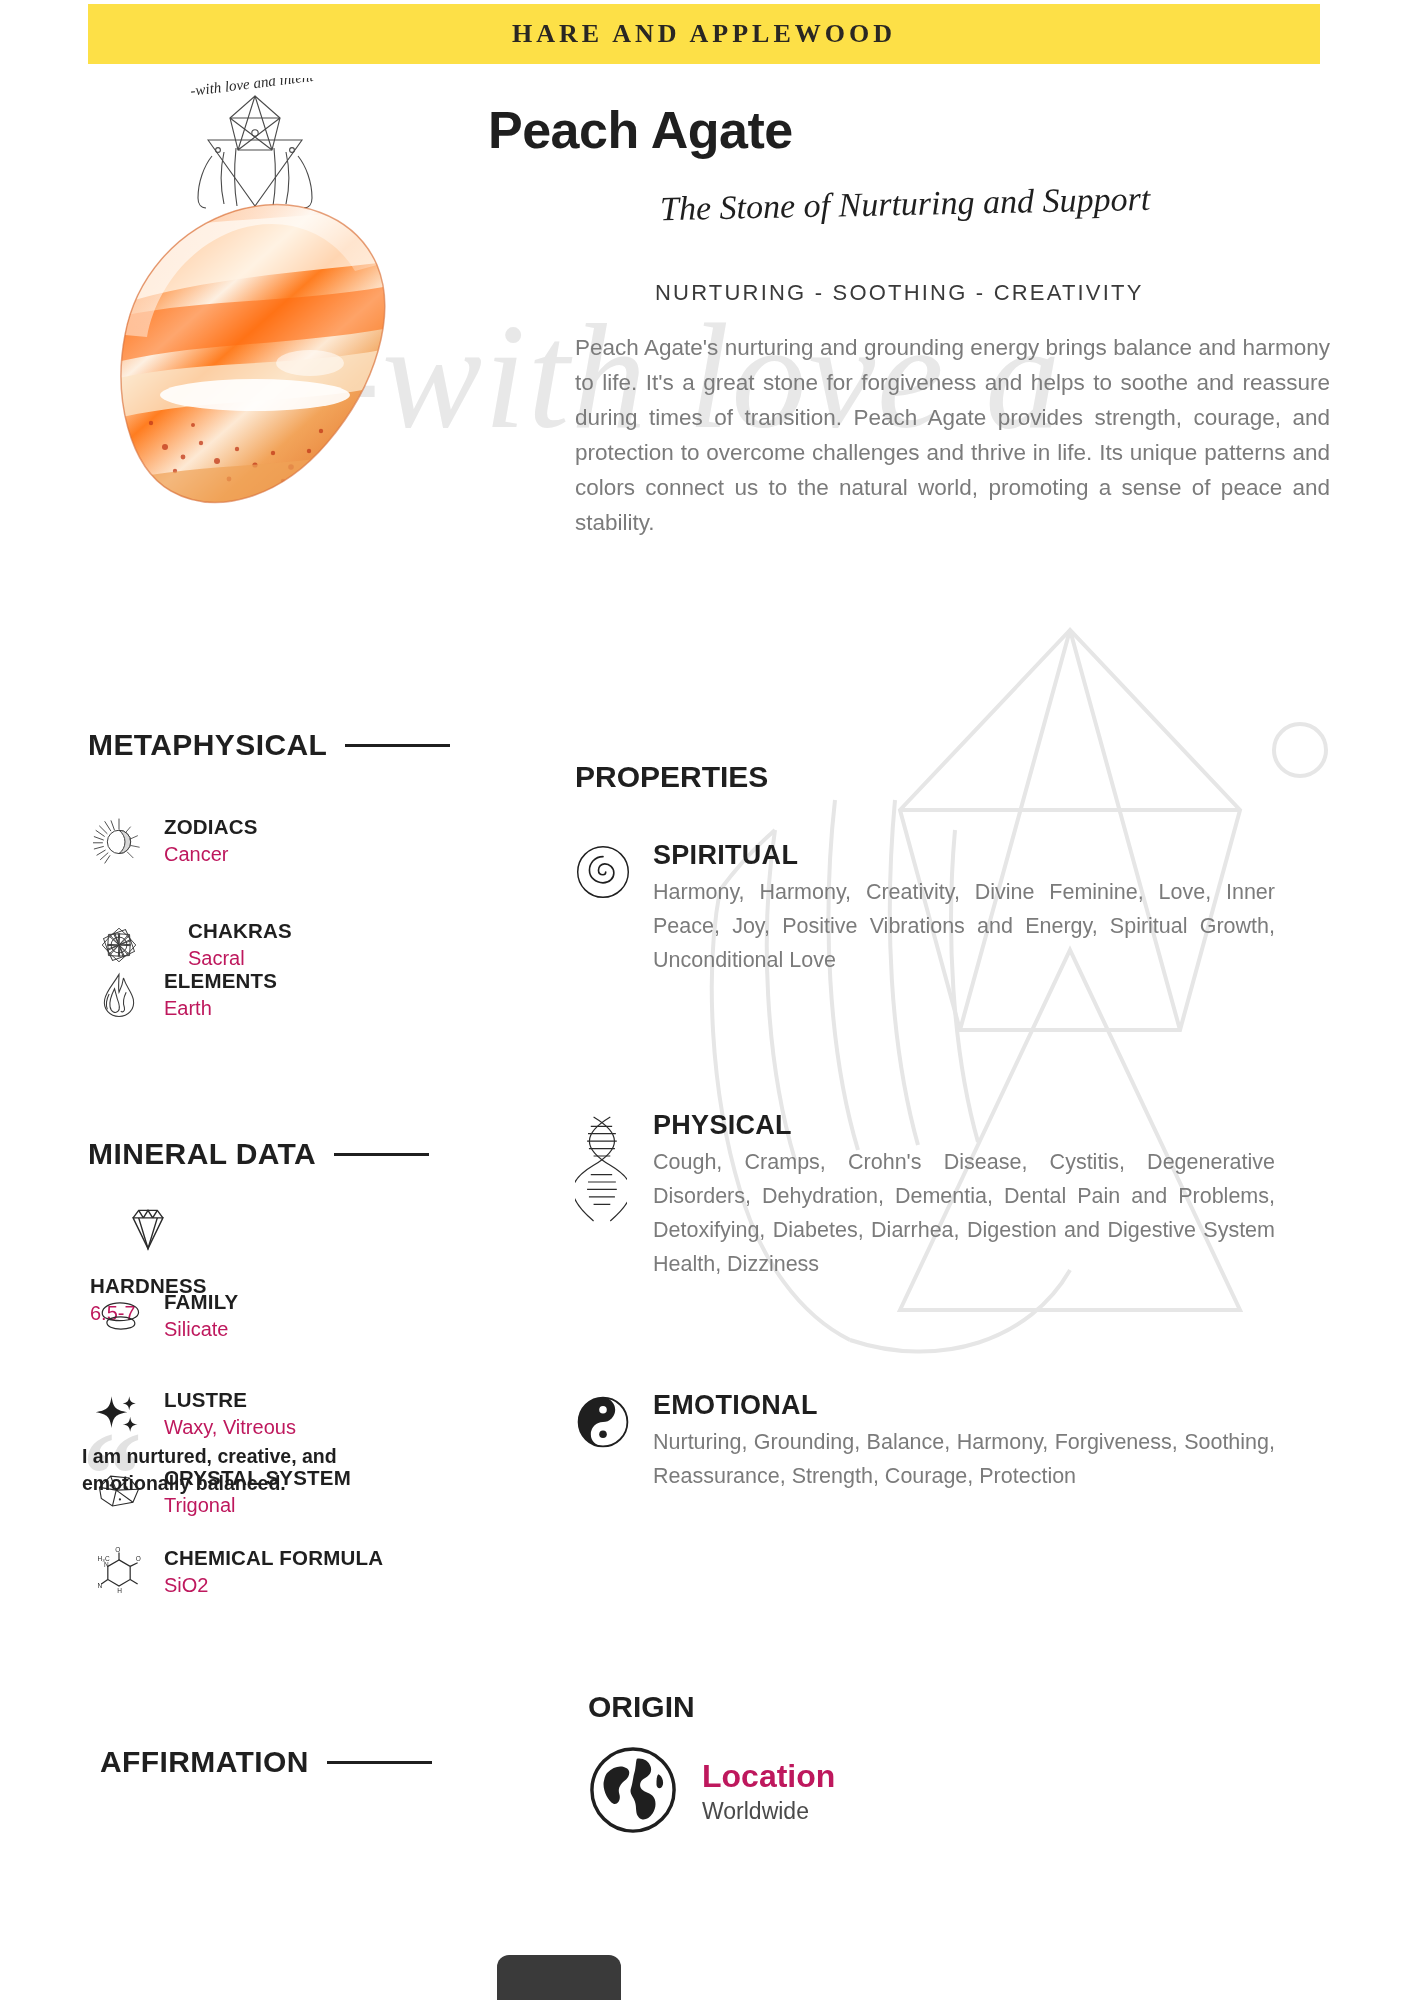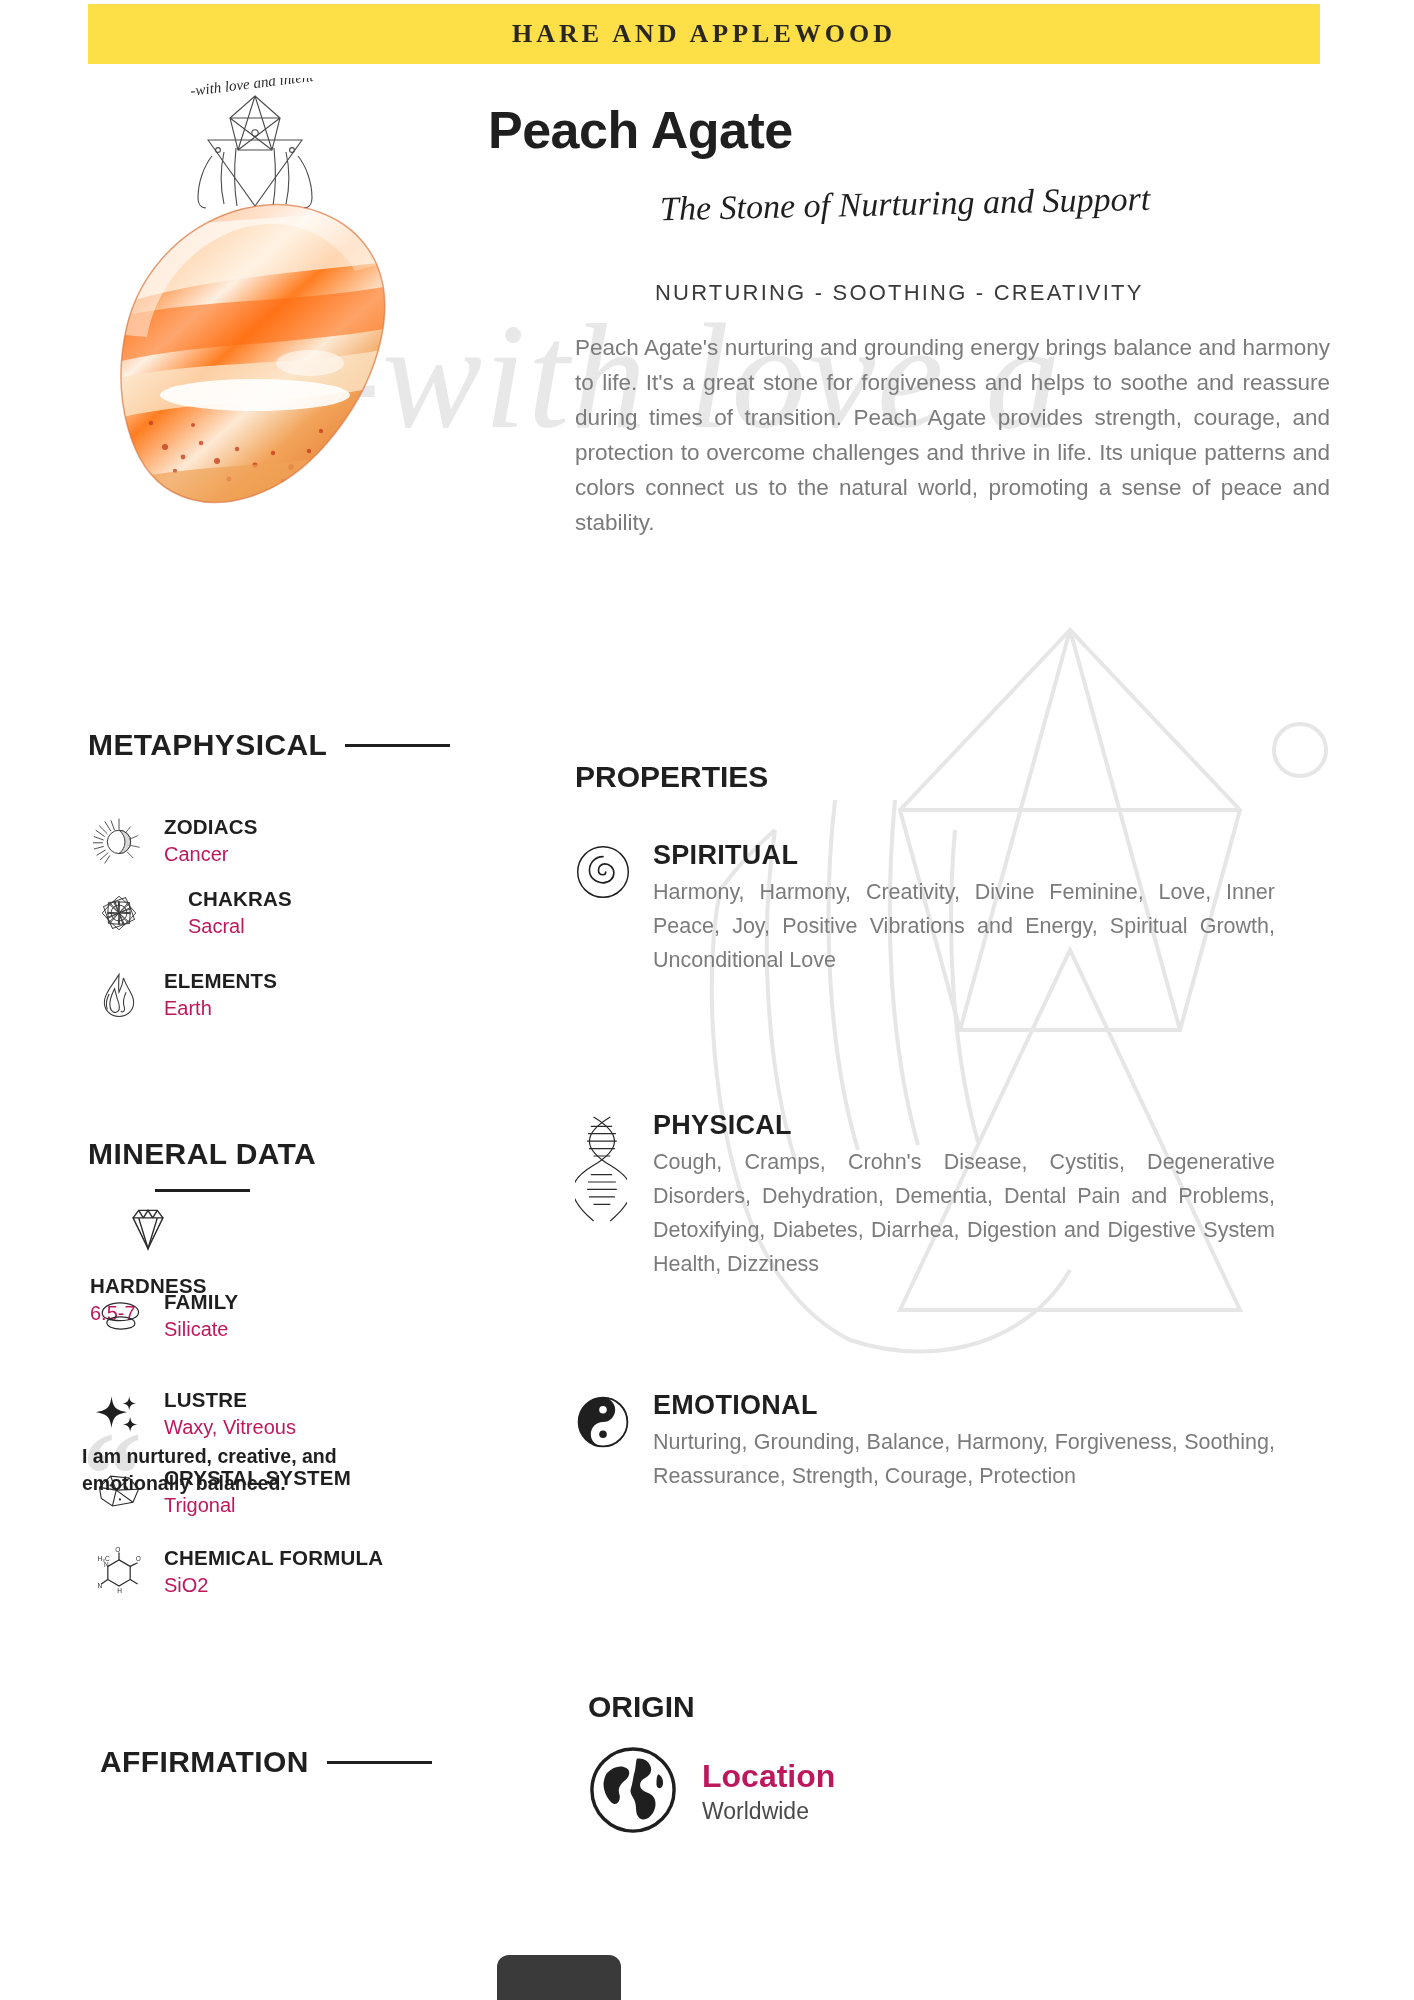--- a/index.html
+++ b/index.html
@@ -209,21 +209,21 @@
           </g>
         </g>
       </svg>
     </span>
     <span>
       <div class="lbl">ZODIACS</div>
       <div class="val">Cancer</div>
     </span>
   </div>
 
-  <div class="row" style="left:90px; top:884px;gap:40px;">
+  <div class="row" style="left:90px; top:916px;gap:40px;">
     <span class="ico">
       <svg viewBox="0 0 58 58" width="54" height="54">
         <g fill="none" stroke="#3a3a3a" stroke-width="1">
           <circle cx="29" cy="29" r="8.5"></circle>
           <g>
             <path d="M29 11 L39 20 L29 29 L19 20 Z"></path>
             <path d="M47 29 L38 39 L29 29 L38 19 Z"></path>
             <path d="M29 47 L19 38 L29 29 L39 38 Z"></path>
             <path d="M11 29 L20 19 L29 29 L20 39 Z"></path>
           </g>
@@ -259,21 +259,21 @@
           <path d="M18 28 C15 34 14 40 16 45"></path>
         </g>
       </svg>
     </span>
     <span>
       <div class="lbl">ELEMENTS</div>
       <div class="val">Earth</div>
     </span>
   </div>
 
-  <div class="sec-head" style="left:88px; top:1137px;flex-direction:column;">
+  <div class="sec-head" style="left:88px; top:1137px;">
     <span class="txt">MINERAL DATA</span>
     <span class="rule" style="width:95px;"></span>
   </div>
 
   <div class="row" style="left:90px; top:1200px;flex-direction:column;">
     <span class="ico">
       <svg viewBox="0 0 58 58" width="54" height="54">
         <g fill="none" stroke="#2b2b2b" stroke-width="1.5">
           <path d="M13 17 L45 17 L29 50 Z"></path>
           <path d="M19 17 L29 50 L39 17"></path>

